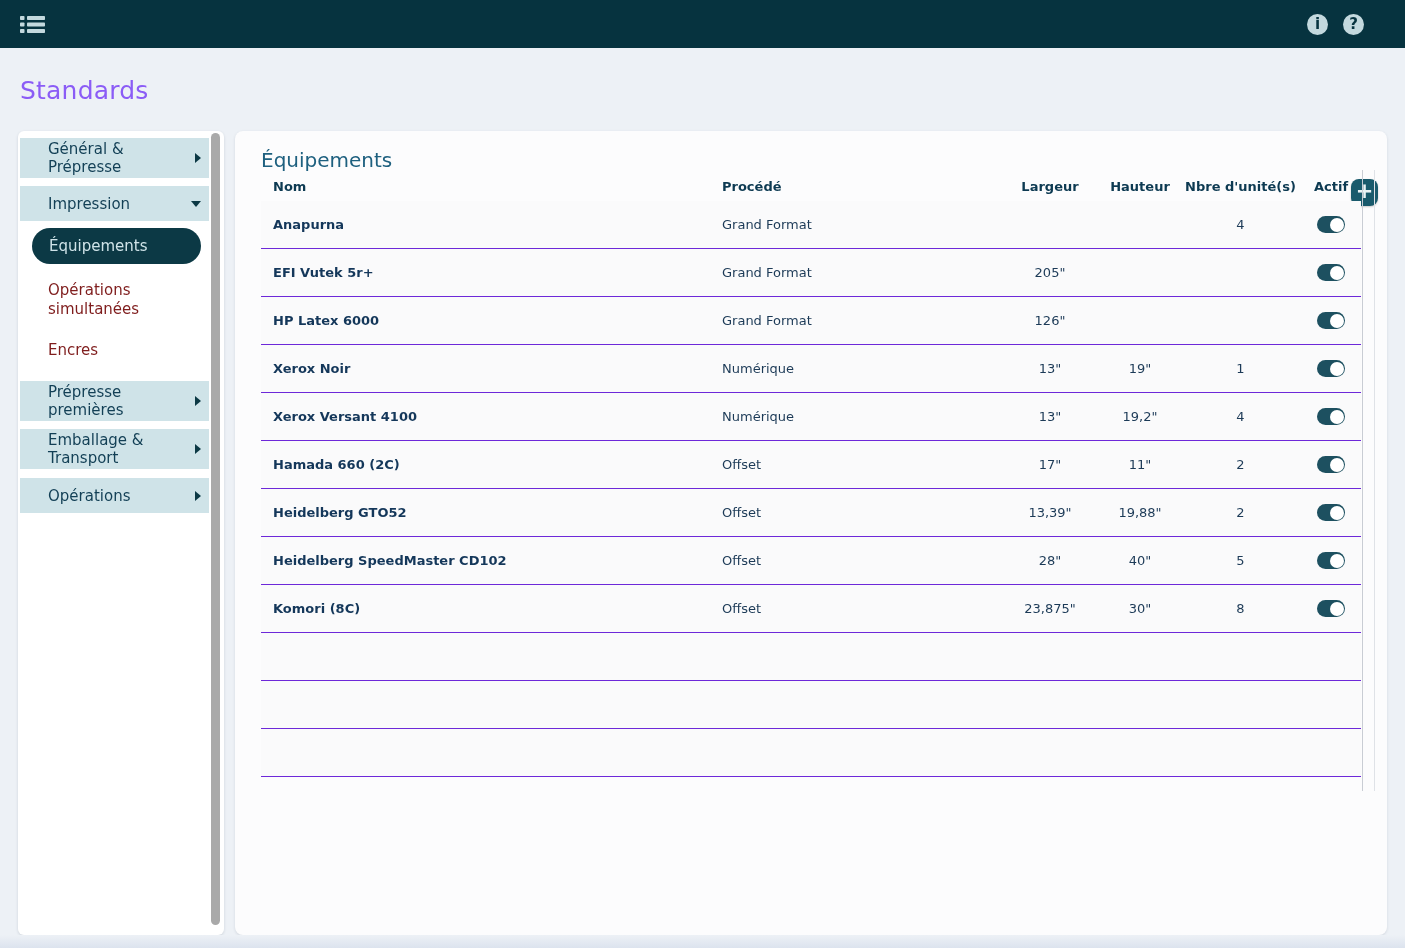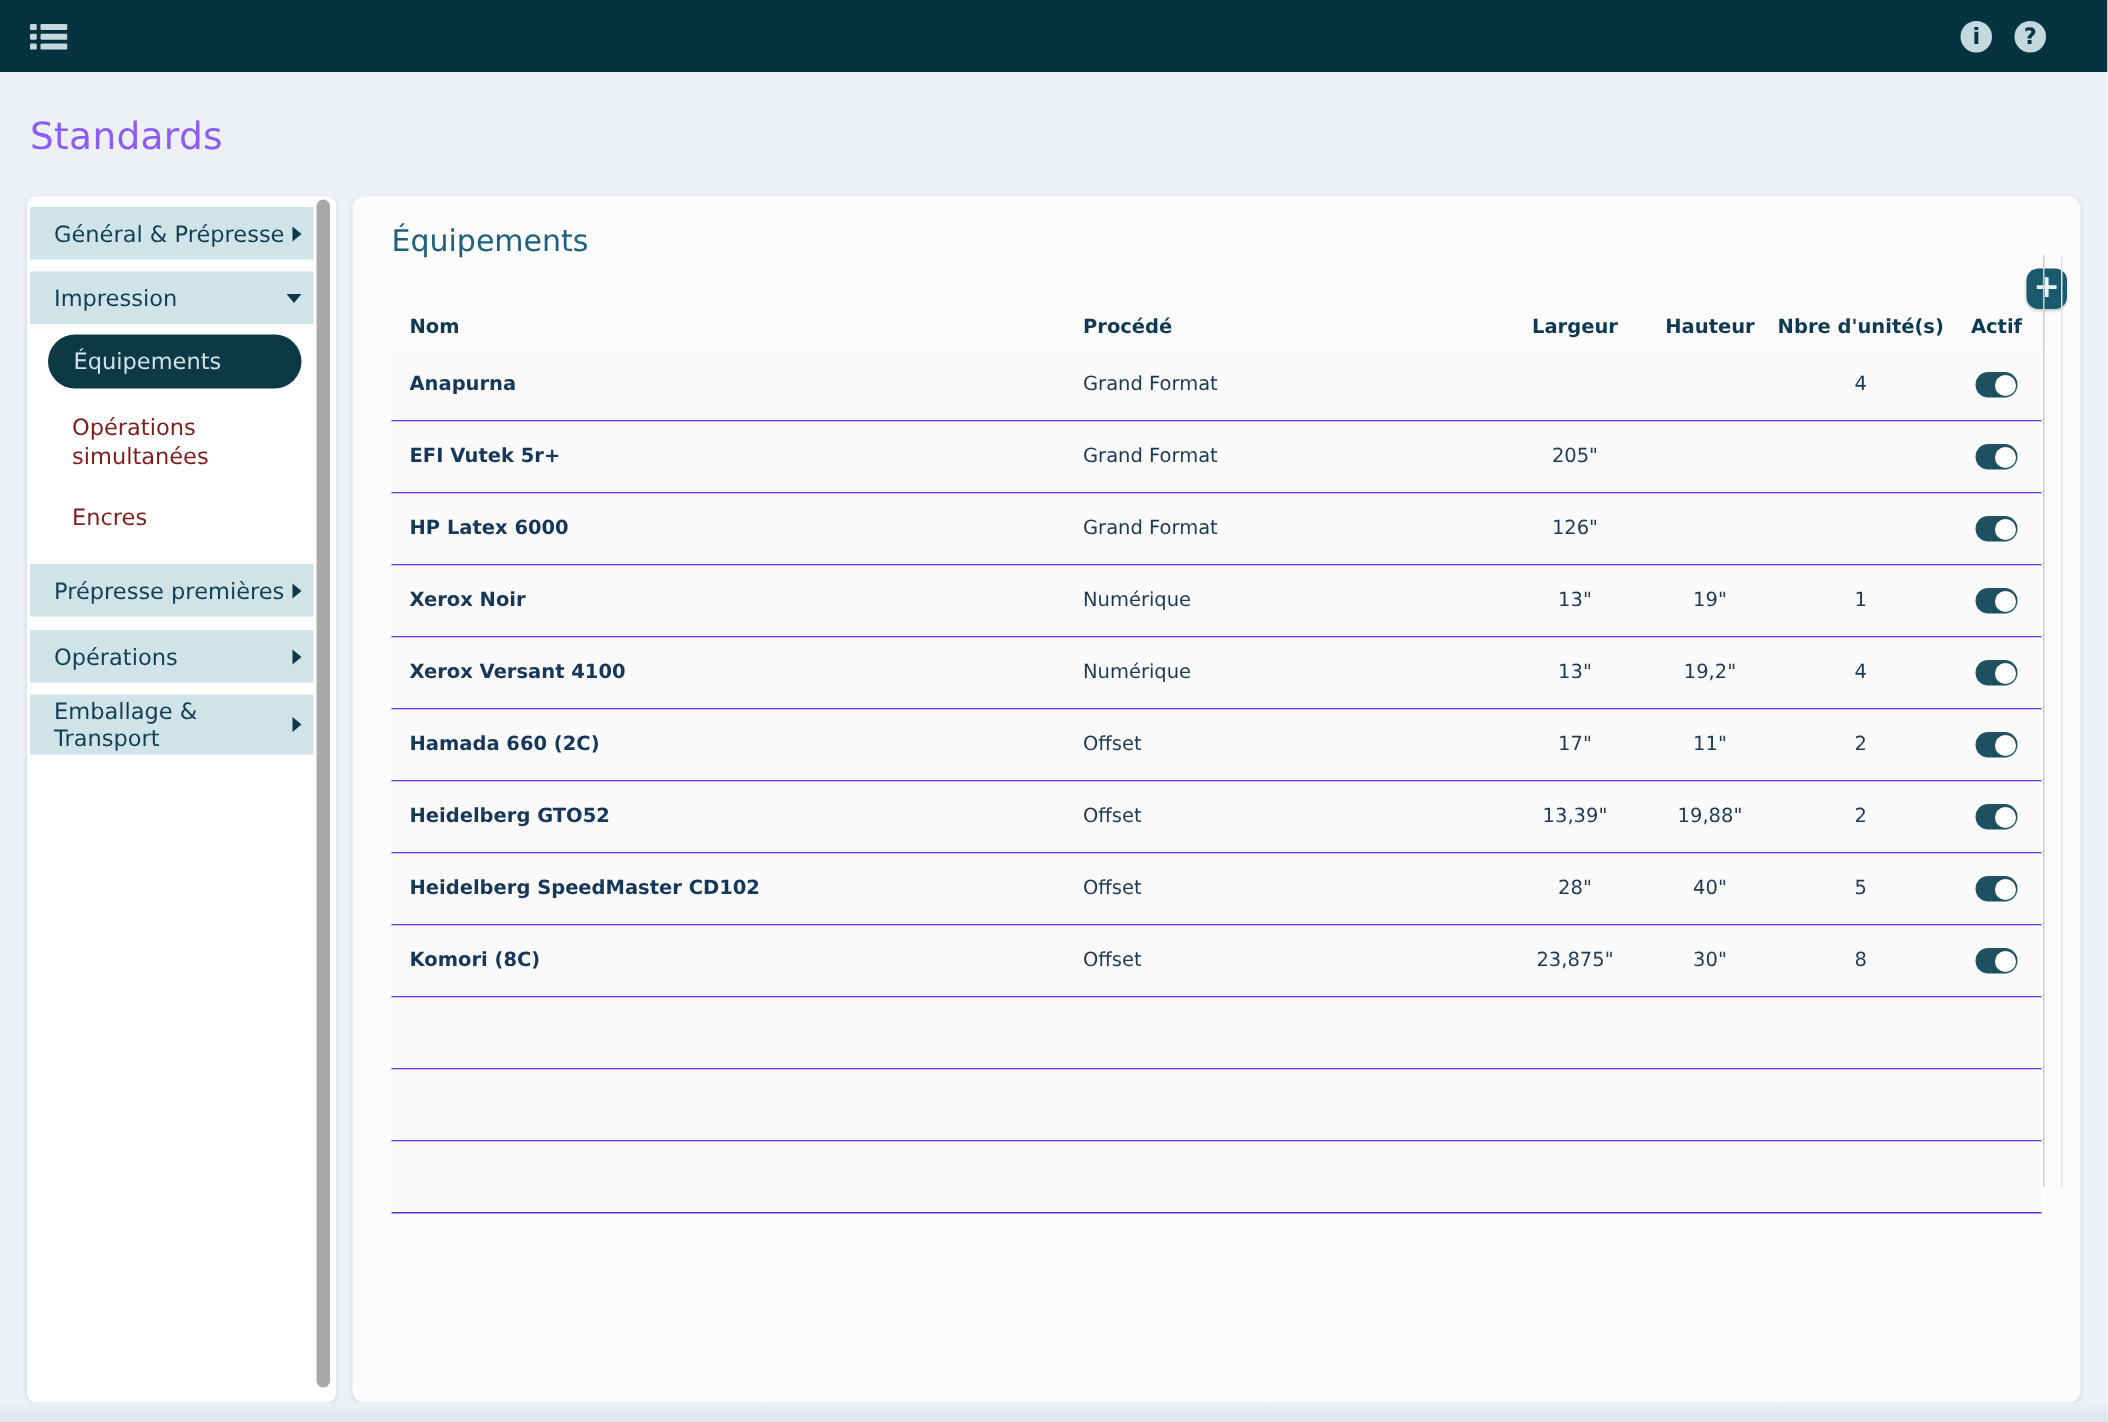--- a/index.html
+++ b/index.html
@@ -42,21 +42,21 @@
   }
   .side-inner {
     position:absolute; left:2px; top:7px; width:189px;
     display:flex; flex-direction:column;
   }
   .side-header {
     background:#cfe3e8; color:#123f55;
     font-size:15px; line-height:18px;
     min-height:35px;
     display:flex; align-items:center; justify-content:space-between;
-    padding:2px 8px 2px 16px;
+    padding:2px 8px 2px 28px;
     cursor:pointer;
   }
   .caret-right {
     width:0; height:0; flex:none;
     border-left:6px solid #0c3945;
     border-top:5px solid transparent;
     border-bottom:5px solid transparent;
   }
   .caret-down {
     width:0; height:0; flex:none;
@@ -99,21 +99,21 @@
     position:absolute; right:9px; top:48px;
     width:27px; height:27px; border-radius:8px;
     background:#195a6c; color:#eaf3f5;
     font-size:21px; font-weight:bold; line-height:24px;
     text-align:center; cursor:pointer; user-select:none;
     box-shadow:0 1px 2px rgba(0,0,0,0.2);
   }
 
   
   .table {
-    position:absolute; left:26px; top:72px; width:1100px;
+    position:absolute; left:26px; top:40px; width:1100px;
   }
   .thead, .trow {
     display:grid;
     grid-template-columns:449px 290px 100px 80px 121px 60px;
     align-items:center;
   }
   .thead {
     height:30px; font-size:13px; font-weight:bold; color:#0d3a52;
   }
   .trow {
@@ -185,27 +185,27 @@
 
     <div class="side-item mt17" style="width:130px;">Opérations simultanées</div>
 
     <div class="side-item mt22">Encres</div>
 
     <div class="side-header mt21">
       <span>Prépresse premières</span>
       <span class="caret-right"></span>
     </div>
 
+    <div class="side-header mt8">
+      <span style="width:120px;">Emballage &amp; Transport</span>
+      <span class="caret-right"></span>
+    </div>
+
     <div class="side-header mt9">
       <span>Opérations</span>
-      <span class="caret-right"></span>
-    </div>
-
-    <div class="side-header mt8">
-      <span style="width:120px;">Emballage &amp; Transport</span>
       <span class="caret-right"></span>
     </div>
 
   </div>
   <div class="side-scroll">
     <div class="side-thumb"></div>
   </div>
 </div>
 
 <div class="card">

